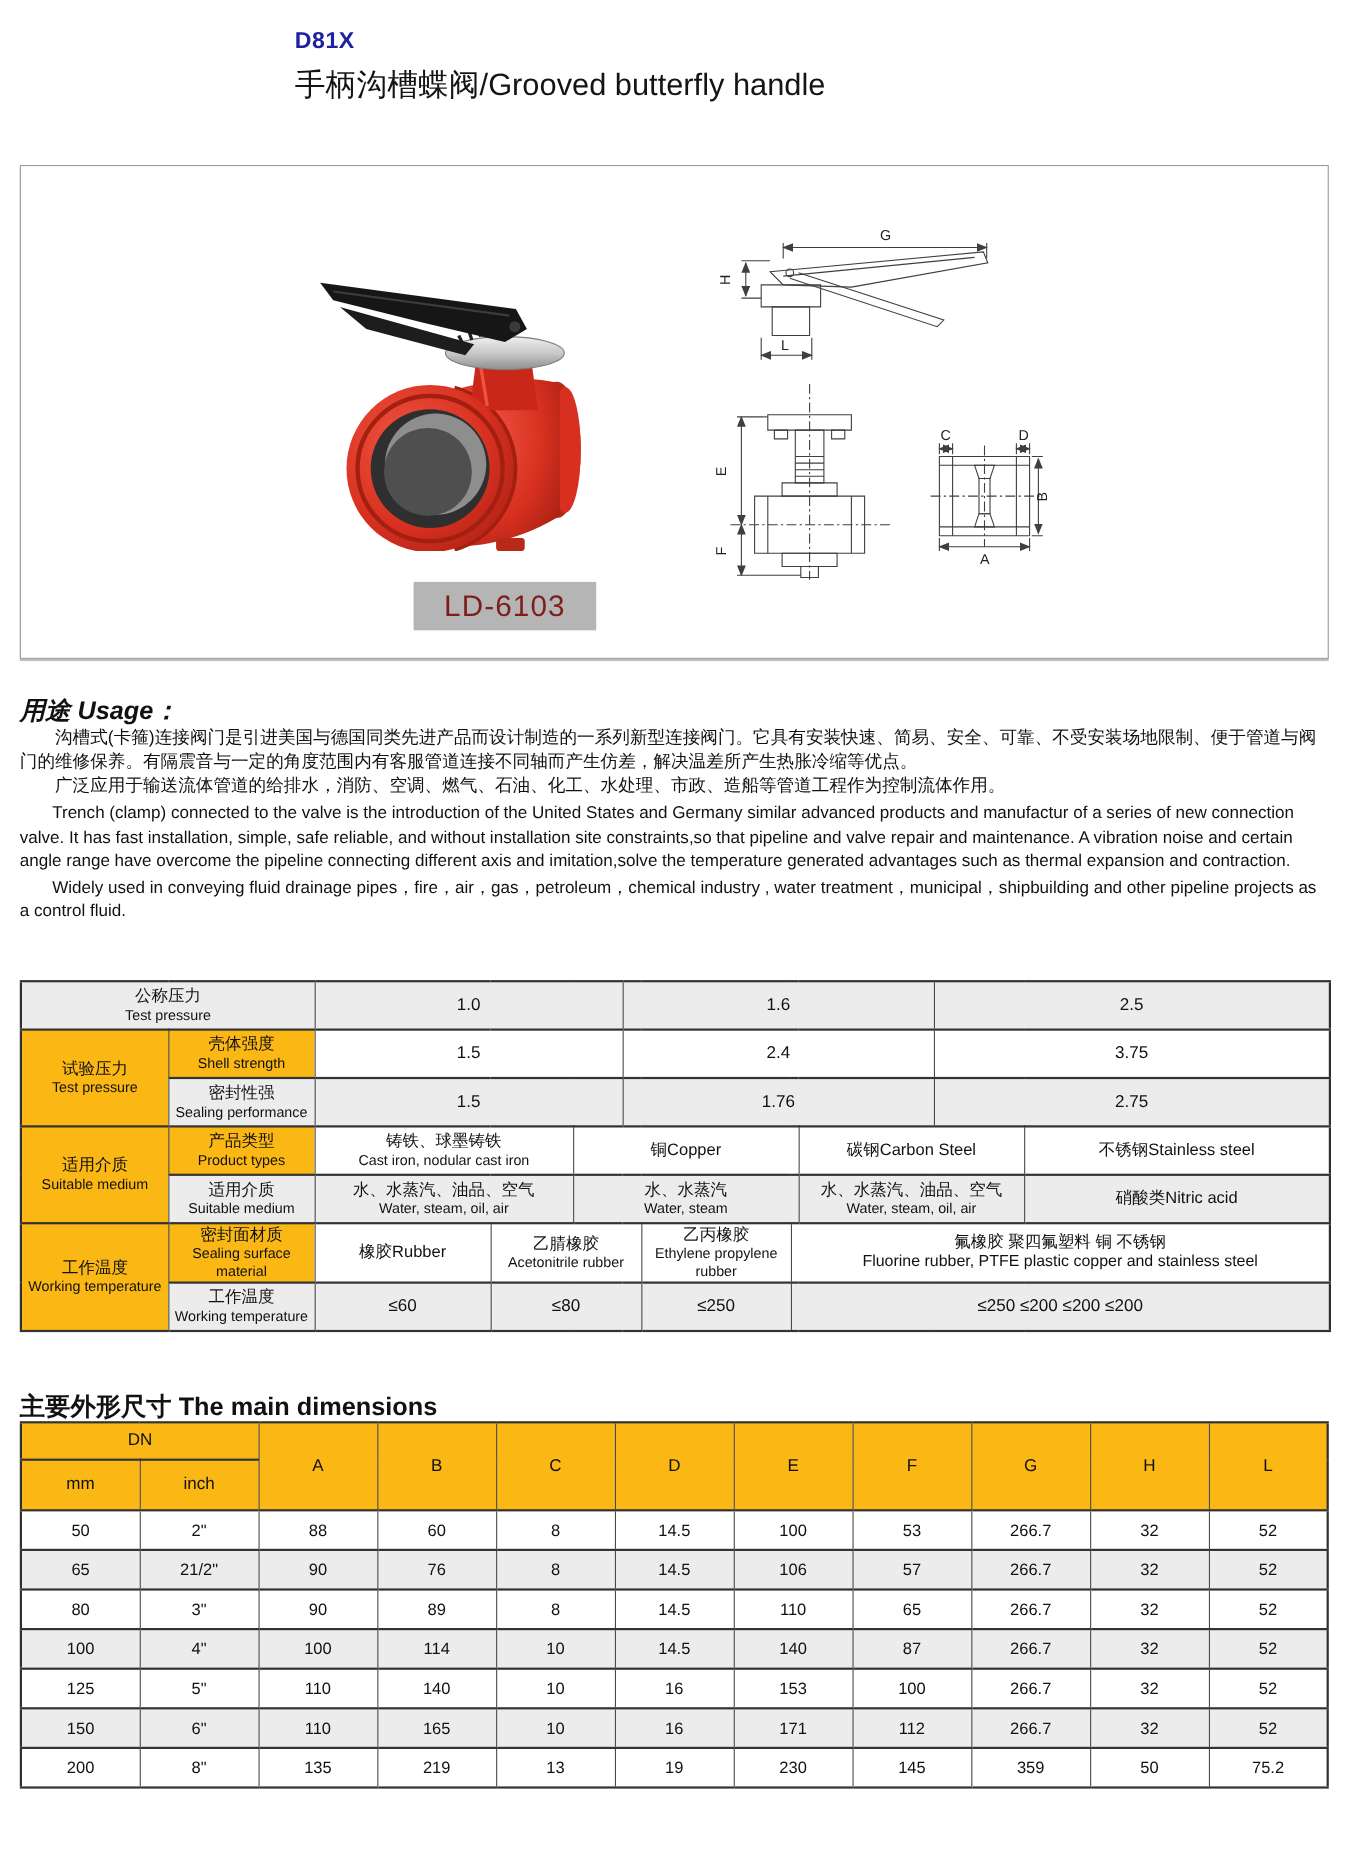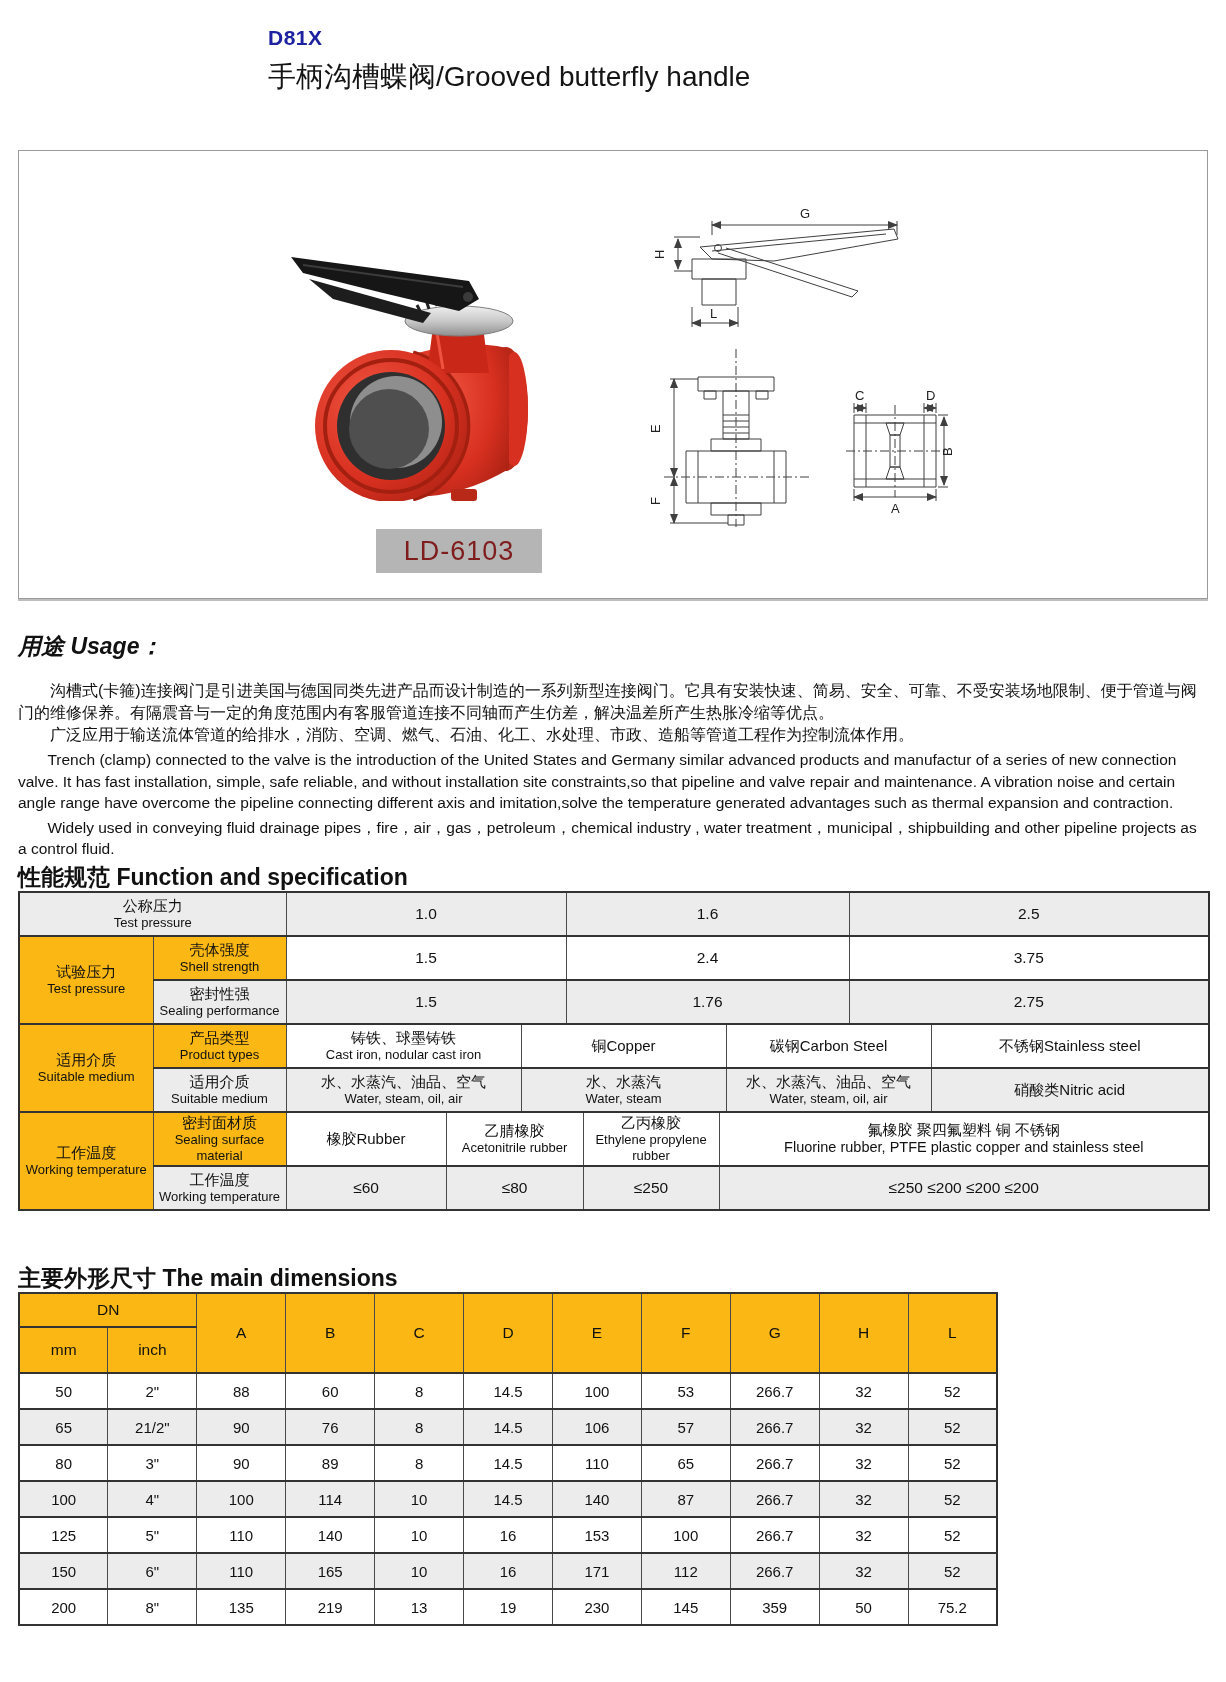--- a/index.html
+++ b/index.html
@@ -16,21 +16,21 @@
              border:1px solid #9b9b9b;background:#fff;
              box-shadow:0 2px 0 rgba(110,110,110,.45);}
   .valve{position:absolute;left:244px;top:70px;width:270px;height:280px;}
   .tech{position:absolute;left:595px;top:50px;width:360px;height:330px;}
   .badge{position:absolute;left:357px;top:378px;width:166px;height:44px;
          background:#b5b5b5;color:#7f1d1d;font-size:27px;letter-spacing:1px;
          display:flex;align-items:center;justify-content:center;}
 
   
   .usage-h{position:absolute;left:18px;top:612px;font-size:23px;font-weight:700;font-style:italic;}
-  .usage-text{position:absolute;left:18px;top:680px;width:1190px;}
+  .usage-text{position:absolute;left:18px;top:660px;width:1190px;}
   .usage-text p{margin:0;}
   .usage-text p.zh{font-size:16px;line-height:22px;text-indent:2em;}
   .usage-text p.en{font-size:15.5px;line-height:21.5px;text-indent:1.9em;margin-top:3px;}
 
   
   .spec-h{position:absolute;left:18px;top:843px;font-size:23px;font-weight:700;}
   .dims-h{position:absolute;left:18px;top:1244px;font-size:23px;font-weight:700;}
   table{border-collapse:collapse;table-layout:fixed;}
   td,th{box-sizing:border-box;text-align:center;vertical-align:middle;
         border-left:1px solid #4a4a4a;border-right:1px solid #4a4a4a;
@@ -39,21 +39,21 @@
 
   .spec{position:absolute;left:18px;top:891px;width:1190px;border:2px solid #2e2e2e;}
   .spec td{height:44px;font-size:15px;line-height:1.22;background:#fff;}
   .spec tr.g td{background:#ececec;}
   .spec td.lbl{background:#fbb713;}
   .spec .l1{display:block;font-size:15px;}
   .spec .l2{display:block;font-size:13px;}
   .spec .sm{font-size:13px;}
   .spec .val{font-size:15.5px;}
 
-  .dims{position:absolute;left:18px;top:1292px;width:980px;border:2px solid #2e2e2e;}
+  .dims{position:absolute;left:18px;top:1292px;width:1190px;border:2px solid #2e2e2e;}
   .dims th{background:#fbb713;font-size:15.5px;}
   .dims th.dn{height:34px;}
   .dims th.sub{height:46px;}
   .dims td{height:36px;font-size:15px;background:#fff;}
   .dims tr.alt td{background:#ececec;}
 
   
   .tech path,.tech rect,.tech line,.tech circle,.tech ellipse{vector-effect:non-scaling-stroke;}
   .ln{stroke:#3f3f3f;stroke-width:1;fill:none;}
   .cl{stroke:#3f3f3f;stroke-width:1;fill:none;stroke-dasharray:9 3 2 3;}
@@ -172,21 +172,20 @@
   </div>
 
   <h2 class="usage-h">用途 Usage：</h2>
   <div class="usage-text">
     <p class="zh">沟槽式(卡箍)连接阀门是引进美国与德国同类先进产品而设计制造的一系列新型连接阀门。它具有安装快速、简易、安全、可靠、不受安装场地限制、便于管道与阀门的维修保养。有隔震音与一定的角度范围内有客服管道连接不同轴而产生仿差，解决温差所产生热胀冷缩等优点。</p>
     <p class="zh">广泛应用于输送流体管道的给排水，消防、空调、燃气、石油、化工、水处理、市政、造船等管道工程作为控制流体作用。</p>
     <p class="en">Trench (clamp) connected to the valve is the introduction of the United States and Germany similar advanced products and manufactur of a series of new connection valve. It has fast installation, simple, safe reliable, and without installation site constraints,so that pipeline and valve repair and maintenance. A vibration noise and certain angle range have overcome the pipeline connecting different axis and imitation,solve the temperature generated advantages such as thermal expansion and contraction.</p>
     <p class="en">Widely used in conveying fluid drainage pipes，fire，air，gas，petroleum，chemical industry , water treatment，municipal，shipbuilding and other pipeline projects as a control fluid.</p>
   </div>
 
-  <h2 class="spec-h">性能规范 Function and specification</h2>
   <table class="spec">
     <colgroup>
       <col style="width:134px">
         <col style="width:133px">
         <col style="width:160px">
       <col style="width:75px">
         <col style="width:45px">
         <col style="width:17px">
       <col style="width:136px">
         <col style="width:7px">

